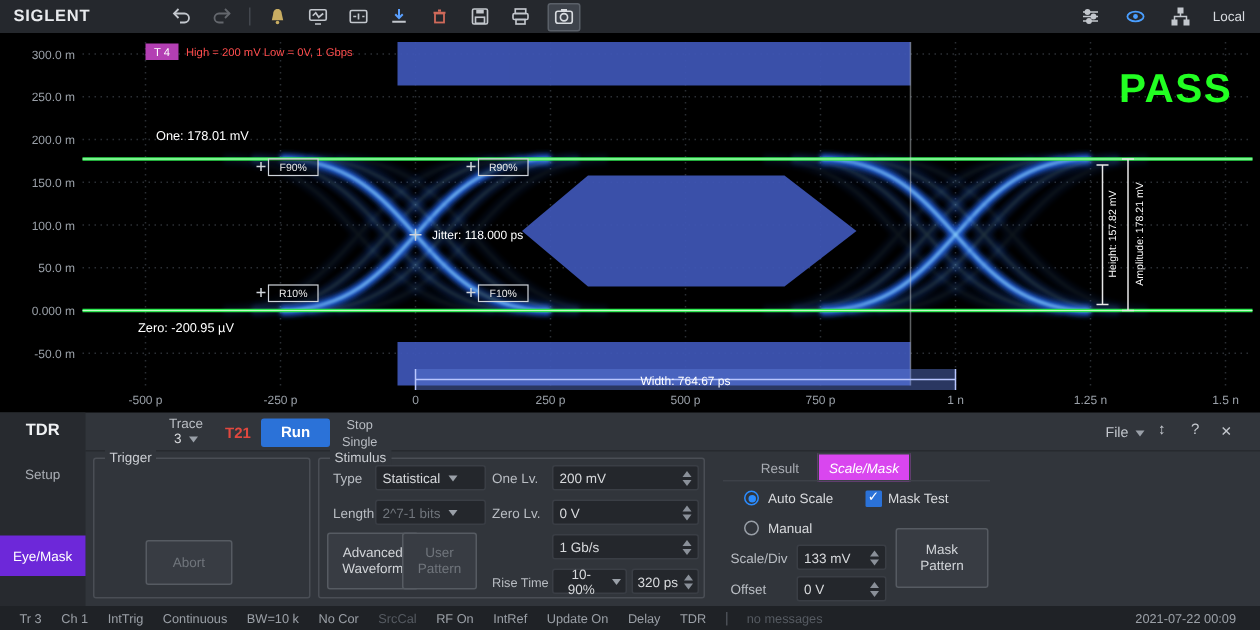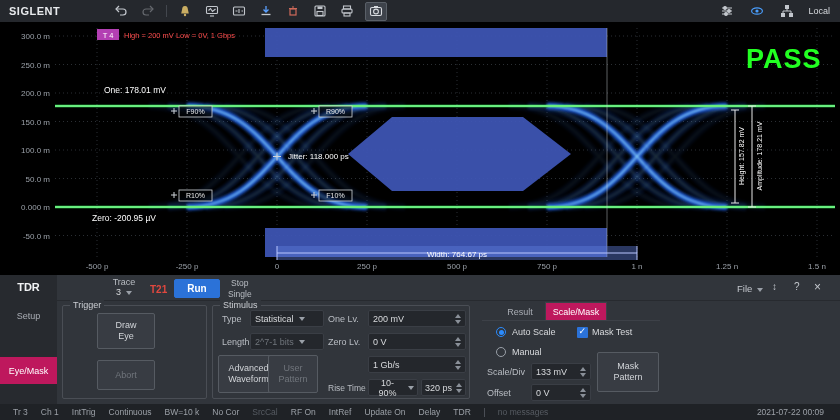--- a/index.html
+++ b/index.html
@@ -19,21 +19,21 @@
   .dimicon { opacity:.4; }
 
   
   .plot { position:absolute; top:22px; left:0; }
 
   
   .ctrl { position:absolute; top:275px; left:0; width:840px; height:129px; background:#31353b; }
   .sidebar { position:absolute; top:275px; left:0; width:57px; height:129px; background:#272a2f; }
   .side-title { position:absolute; top:281px; left:0; width:57px; text-align:center; color:#f0f2f4; font-weight:bold; font-size:11px; }
   .side-tab { position:absolute; left:0; width:57px; height:26px; display:flex; align-items:center; justify-content:center; color:#a9adb4; font-size:9px; cursor:default; }
-  .side-tab.active { background:#be185d; color:#fff;text-align:right; }
+  .side-tab.active { background:#6d28d9; color:#fff;text-align:right; }
   .toprow-sep { position:absolute; top:300px; left:57px; width:783px; height:1px; background:#272a2f; }
 
   .lbl { position:absolute; color:#b9bdc3; font-size:9px; }
   .pre { white-space:pre-line; text-align:center; line-height:1.25; }
   .red { color:#e0483f; font-weight:bold; }
 
   .btn { position:absolute; background:#383c43; border:1px solid #565b62; color:#d2d5d9; font-size:9px; display:flex; align-items:center; justify-content:center; border-radius:2px; }
   .btn.primary { background:#2b72d8; border-color:#2b72d8; color:#fff; font-size:10px;font-weight:bold; }
   .btn .dimtxt, .dimtxt { color:#70757c; }
 
@@ -43,21 +43,21 @@
   .field, .drop { position:absolute; background:#24272c; border:1px solid #3a3e45; display:flex; align-items:center; padding:0 4px; height:17px; font-size:9px; color:#d8dadd; border-radius:2px;text-align:center; }
   .field .val { white-space:nowrap; }
   .spin { margin-left:auto; display:flex; flex-direction:column; gap:2px; padding-left:4px; }
   .spin i { display:block; width:0; height:0; border-left:3px solid transparent; border-right:3px solid transparent; }
   .spin .up { border-bottom:4px solid #8a9099; }
   .spin .dn { border-top:4px solid #8a9099; }
   .chev { display:inline-block; width:0; height:0; border-left:3.5px solid transparent; border-right:3.5px solid transparent; border-top:4px solid #9aa0a8; margin-left:5px; }
   .drop.dim span { color:#70757c; }
 
   .rtab { position:absolute; height:19px; display:flex; align-items:center; justify-content:center; font-size:9px; color:#a9adb4; }
-  .rtab.active { background:#be185d; color:#fff; border:1px solid #3d4148; border-bottom:none; }
+  .rtab.active { background:#d946ef; color:#fff; border:1px solid #3d4148; border-bottom:none;font-style:italic; }
   .rtab-sep { position:absolute; left:482px; top:320px; width:178px; height:1px; background:#3d4148; }
 
   .radio { position:absolute; width:10px; height:10px; border-radius:50%; border:1.5px solid #9aa0a8; }
   .radio.on { border-color:#2b8cff; }
   .radio.on::after { content:""; position:absolute; inset:1.5px; border-radius:50%; background:#2b8cff; }
   .cbx { position:absolute; width:11px; height:11px; background:#2b72d8; border-radius:1px; }
   .cbx::after { content:"✓"; position:absolute; left:1.5px; top:-1.5px; color:#fff; font-size:9px; }
 
   .winctl { position:absolute; color:#c3c7cd; font-size:10px; }
 
@@ -313,22 +313,20 @@
   <div class="lbl pre" style="left:228px;top:278px;font-size:8.5px;">Stop
 Single</div>
   <div style="position:absolute;left:737px;top:283px;color:#c3c7cd;font-size:9.5px;"><span>File</span><i class="chev"></i></div>
   <span class="winctl" style="left:772px;top:281px;">↕</span>
   <span class="winctl" style="left:794px;top:281px;">?</span>
   <span class="winctl" style="left:814px;top:280px;font-size:12px;">×</span>
 
   <div class="grp" style="left:62px;top:305px;width:145px;height:94px;">
     <span class="gtitle">Trigger</span>
   </div>
-  <div class="btn pre" style="left:97px;top:313px;width:58px;height:36px;">Draw
-Eye</div>
   <div class="btn" style="left:97px;top:360px;width:58px;height:30px;">
       <span class="dimtxt">Abort</span>
     </div>
 
   <div class="grp" style="left:212px;top:305px;width:258px;height:94px;">
     <span class="gtitle">Stimulus</span>
   </div>
   <span class="lbl" style="left:222px;top:314px;">Type</span>
   <div class="drop" style="left:250px;top:310px;width:74px;">
       <span>Statistical</span>

